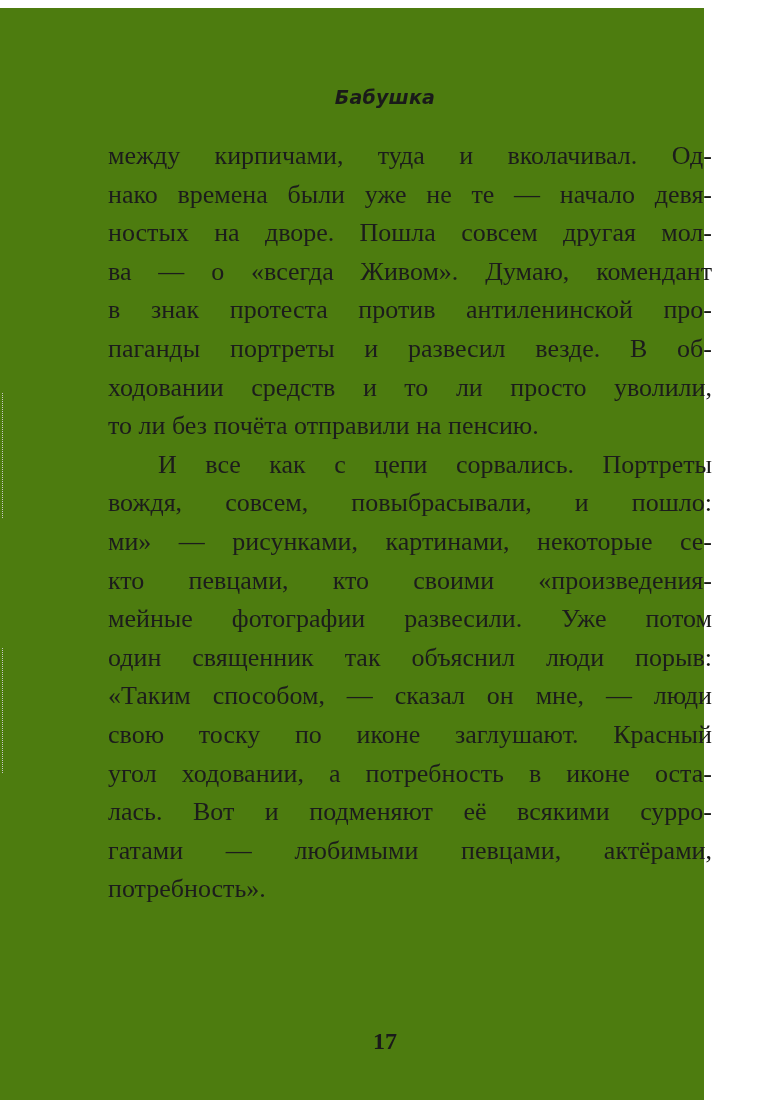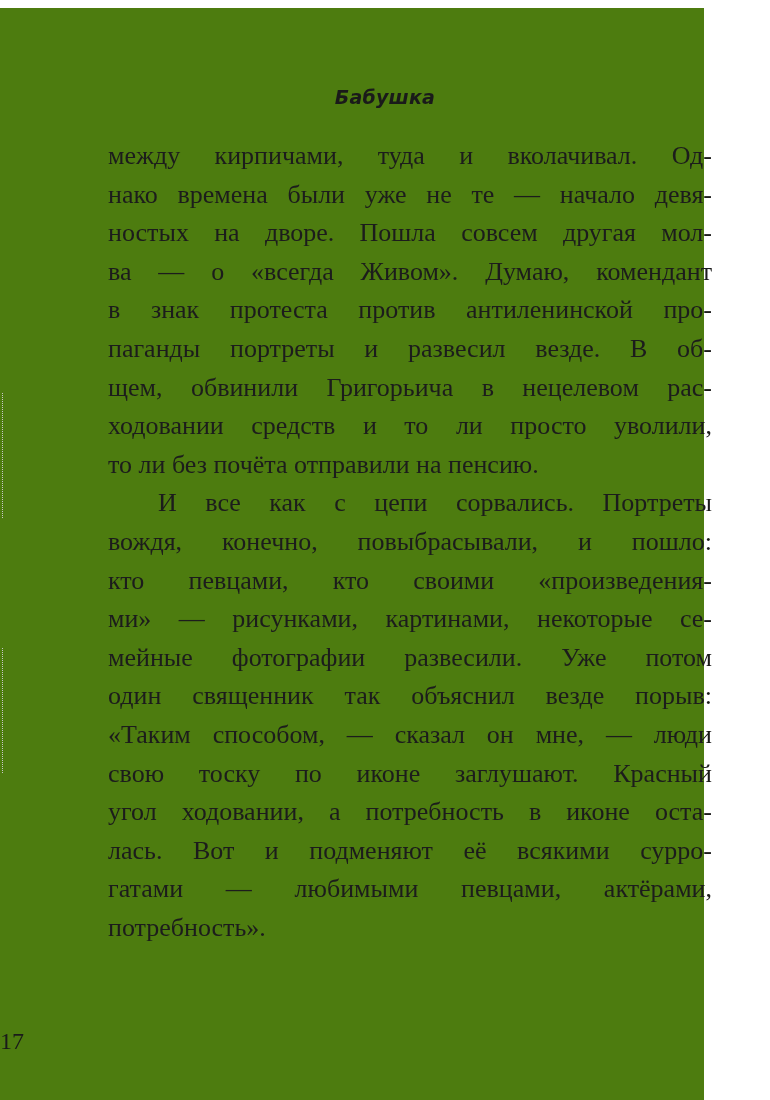--- a/index.html
+++ b/index.html
@@ -55,22 +55,23 @@
       text-align-last: left;
     }
     .line.indent {
       padding-left: 50px;
     }
     .folio {
       position: absolute;
       top: 1020px;
       left: 0;
       width: 770px;
+      text-align: center;
       font-family: "Liberation Serif", serif;
-      font-weight: normal;
+      font-weight: bold;
       font-size: 24px;
       color: #1a1a1a;
     }
     .scan-edge {
       position: absolute;
       left: 2px;
       width: 2px;
       border-left: 1px dotted #c8c8c8;
     }
   </style>
@@ -85,30 +86,29 @@
   <div class="running-head">Бабушка</div>
 
   <div class="body-text">
 
     <span class="line">между кирпичами, туда и вколачивал. Од-</span>
     <span class="line">нако времена были уже не те — начало девя-</span>
     <span class="line">ностых на дворе. Пошла совсем другая мол-</span>
     <span class="line">ва — о «всегда Живом». Думаю, комендант</span>
     <span class="line">в знак протеста против антиленинской про-</span>
     <span class="line">паганды портреты и развесил везде. В об-</span>
-    <span class="line">щем, обвинили Григорьича в нецелевом рас-</span>
     <span class="line">ходовании средств и то ли просто уволили,</span>
     <span class="line last">то ли без почёта отправили на пенсию.</span>
 
     <span class="line indent">И все как с цепи сорвались. Портреты</span>
-    <span class="line">вождя, конечно, повыбрасывали, и пошло:</span>
+    <span class="line">вождя, совсем, повыбрасывали, и пошло:</span>
+    <span class="line">ми» — рисунками, картинами, некоторые се-</span>
     <span class="line">кто певцами, кто своими «произведения-</span>
-    <span class="line">ми» — рисунками, картинами, некоторые се-</span>
     <span class="line">мейные фотографии развесили. Уже потом</span>
-    <span class="line">один священник так объяснил везде порыв:</span>
+    <span class="line">один священник так объяснил люди порыв:</span>
     <span class="line">«Таким способом, — сказал он мне, — люди</span>
     <span class="line">свою тоску по иконе заглушают. Красный</span>
     <span class="line">угол ходовании, а потребность в иконе оста-</span>
     <span class="line">лась. Вот и подменяют её всякими сурро-</span>
     <span class="line">гатами — любимыми певцами, актёрами,</span>
     <span class="line last">потребность».</span>
   </div>
 
   <div class="folio">17</div>
 </div>

